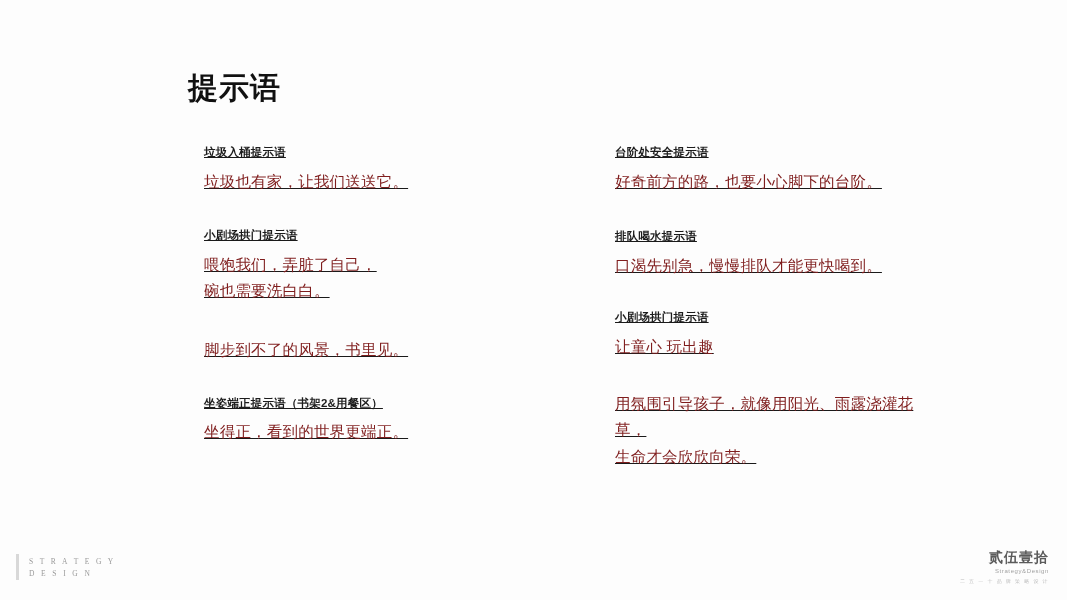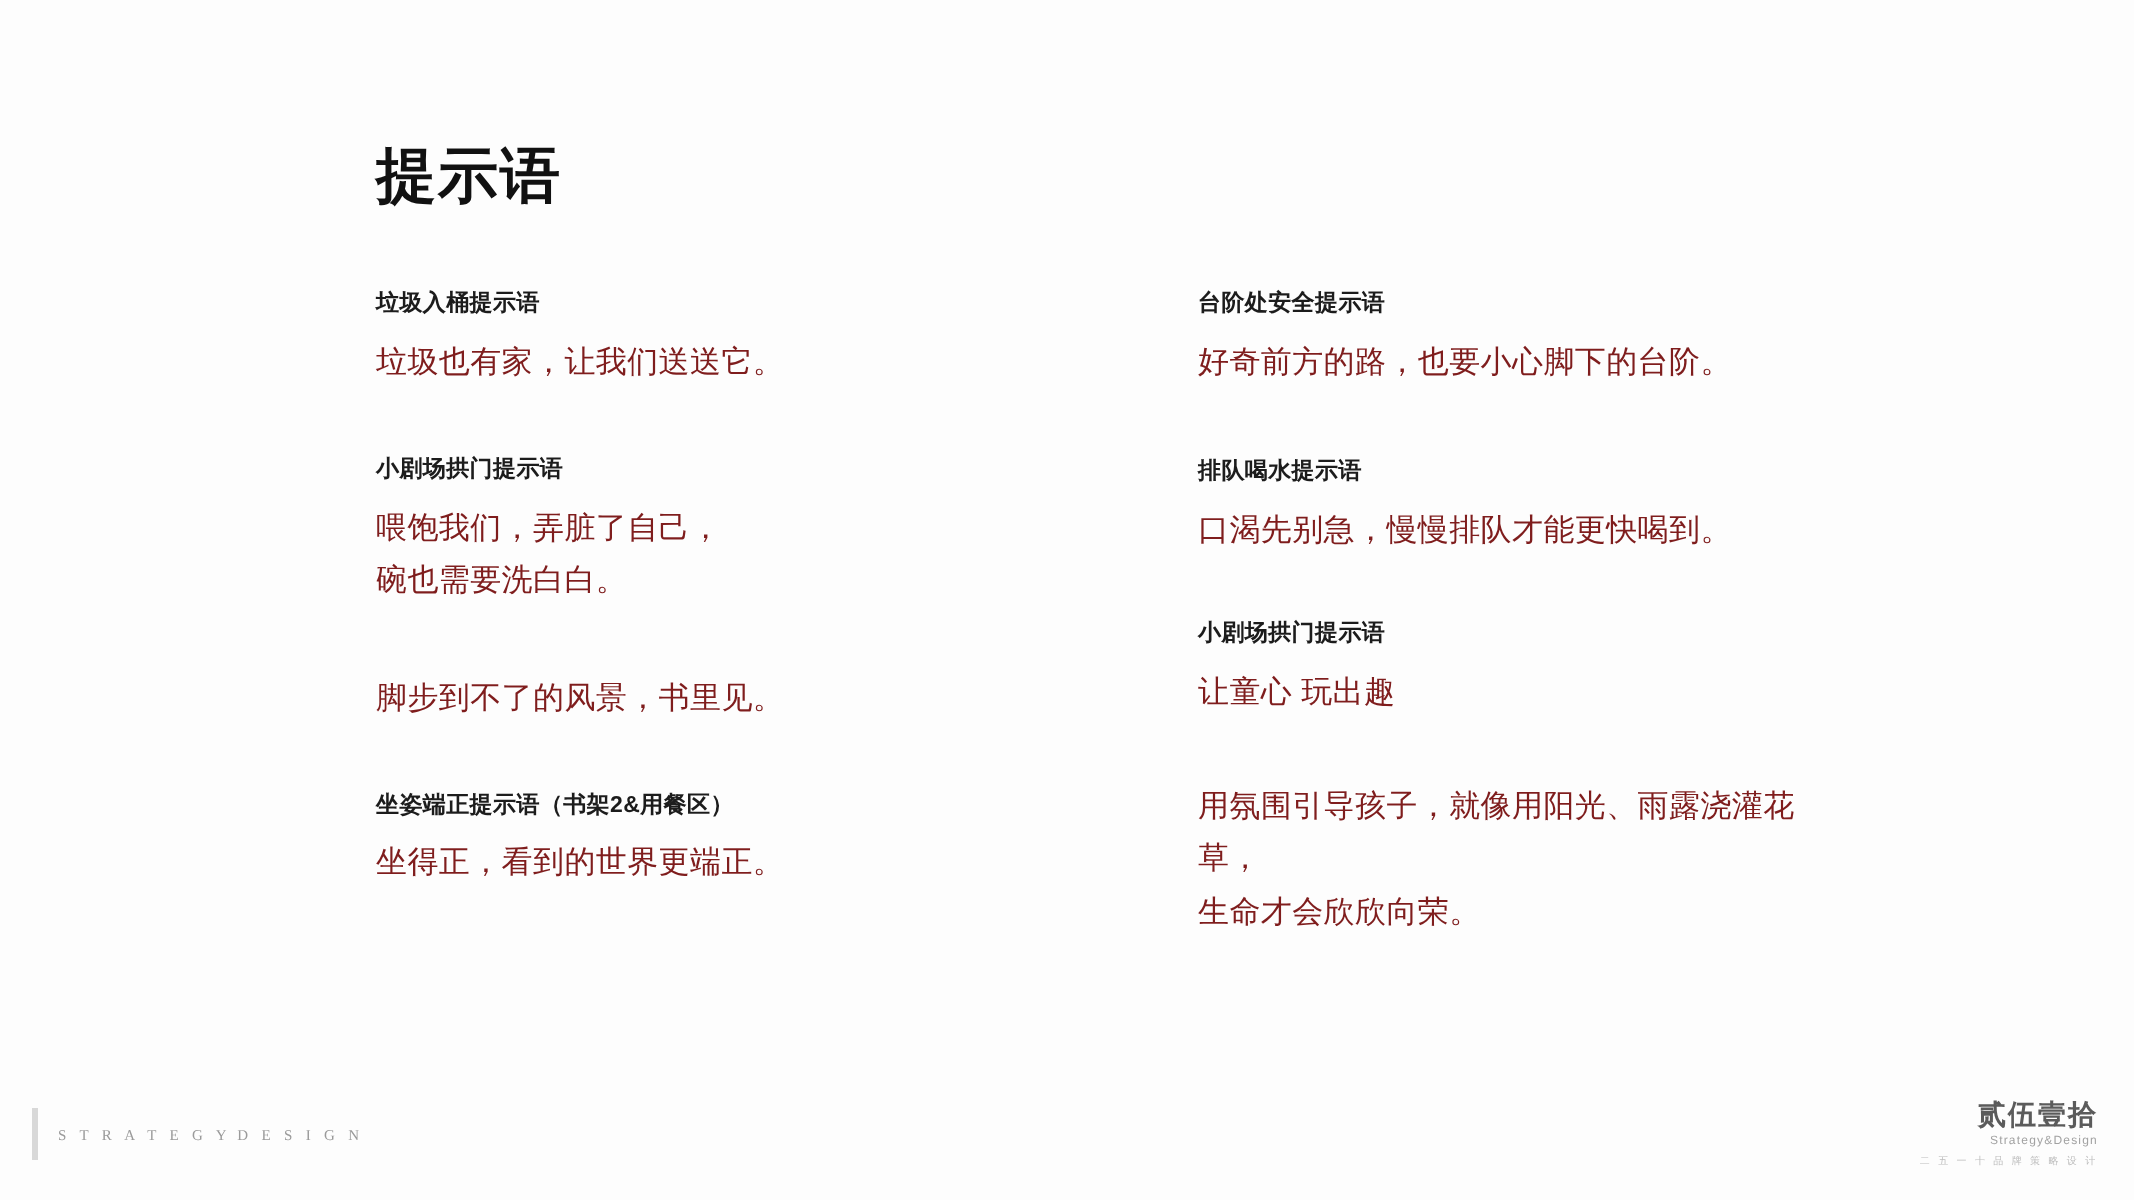--- a/index.html
+++ b/index.html
@@ -22,25 +22,26 @@
     left: 188px;
     top: 56px;
     font-size: 30px;
     font-weight: 700;
     letter-spacing: 1px;
     color: #111;
     margin-top: 12px;
   }
   .columns {
     position: absolute;
-    left: 188px;
+    left: 204px;
     top: 145px;
     width: 720px;
     display: flex;
     gap: 102px;
+    text-decoration: underline;
   }
   .col {
     width: 320px;
     display: flex;
     flex-direction: column;
   }
   .entry { margin-bottom: 32px; }
   .entry:last-child { margin-bottom: 0; }
   .entry-label {
     font-size: 11.5px;
@@ -71,21 +72,21 @@
     align-items: center;
     gap: 10px;
   }
   .footer-bar {
     width: 3px;
     height: 26px;
     background: #d8d8d8;
   }
   .footer-left-text {
     display: flex;
-    flex-direction: row;
+    flex-direction: column;
     gap: 3px;
   }
   .footer-left-text span {
     font-size: 7.5px;
     letter-spacing: 2.4px;
     color: #9a9a9a;
     font-family: "Liberation Serif", serif;
   }
   .footer-right {
     position: absolute;

